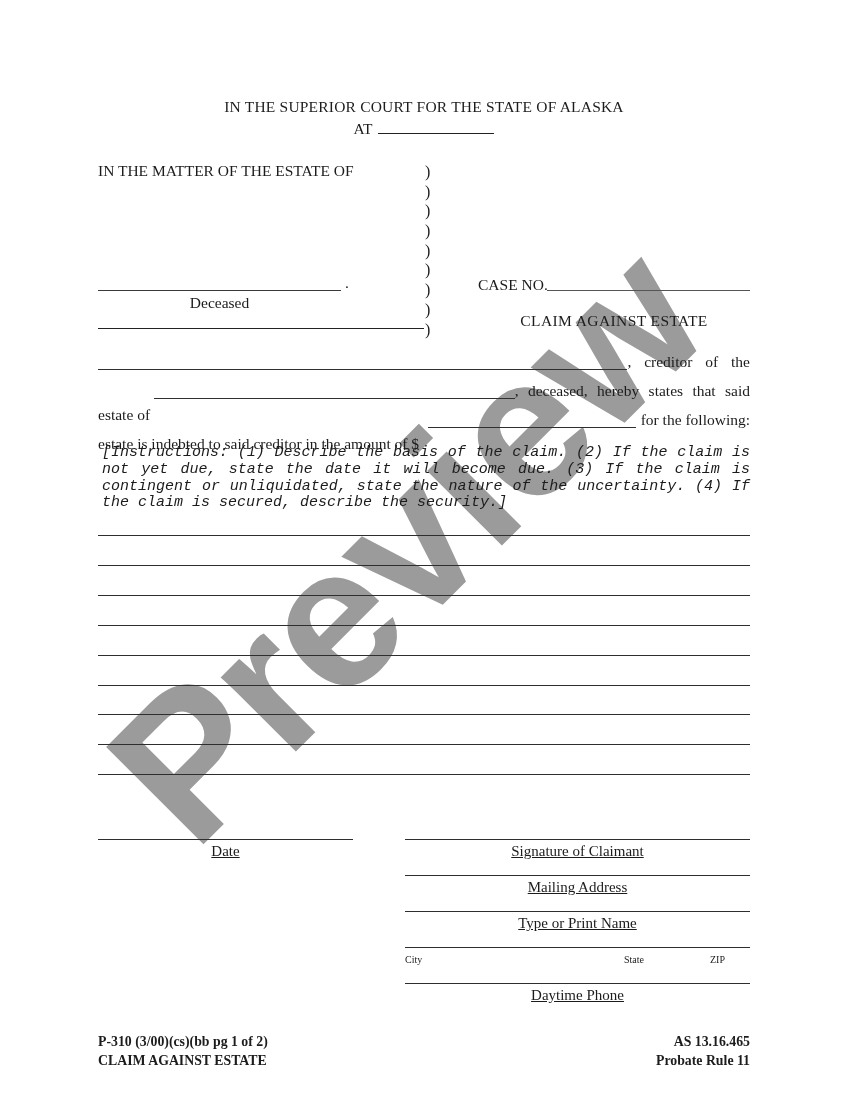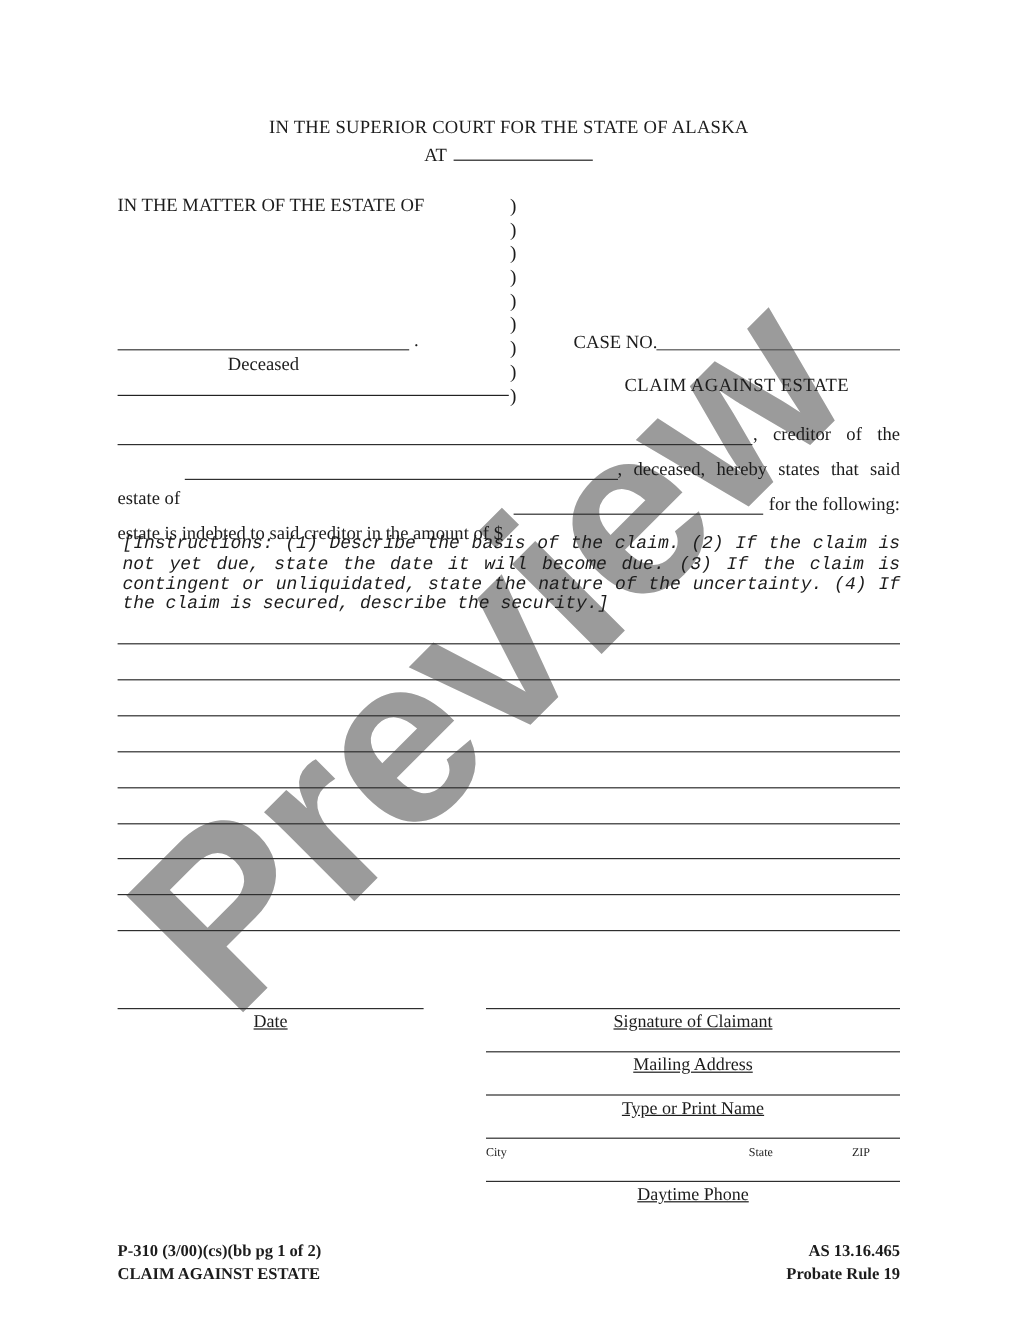--- a/index.html
+++ b/index.html
@@ -184,18 +184,18 @@
       </div>
     </div>
 
     <div class="footer">
       <div class="left">
         <div>P-310 (3/00)(cs)(bb pg 1 of 2)</div>
         <div>CLAIM AGAINST ESTATE</div>
       </div>
       <div class="right">
         <div>AS 13.16.465</div>
-        <div>Probate Rule 19</div>
+        <div>Probate Rule 11</div>
       </div>
     </div>
 
   </div>
 </div>
 
 </body></html>

